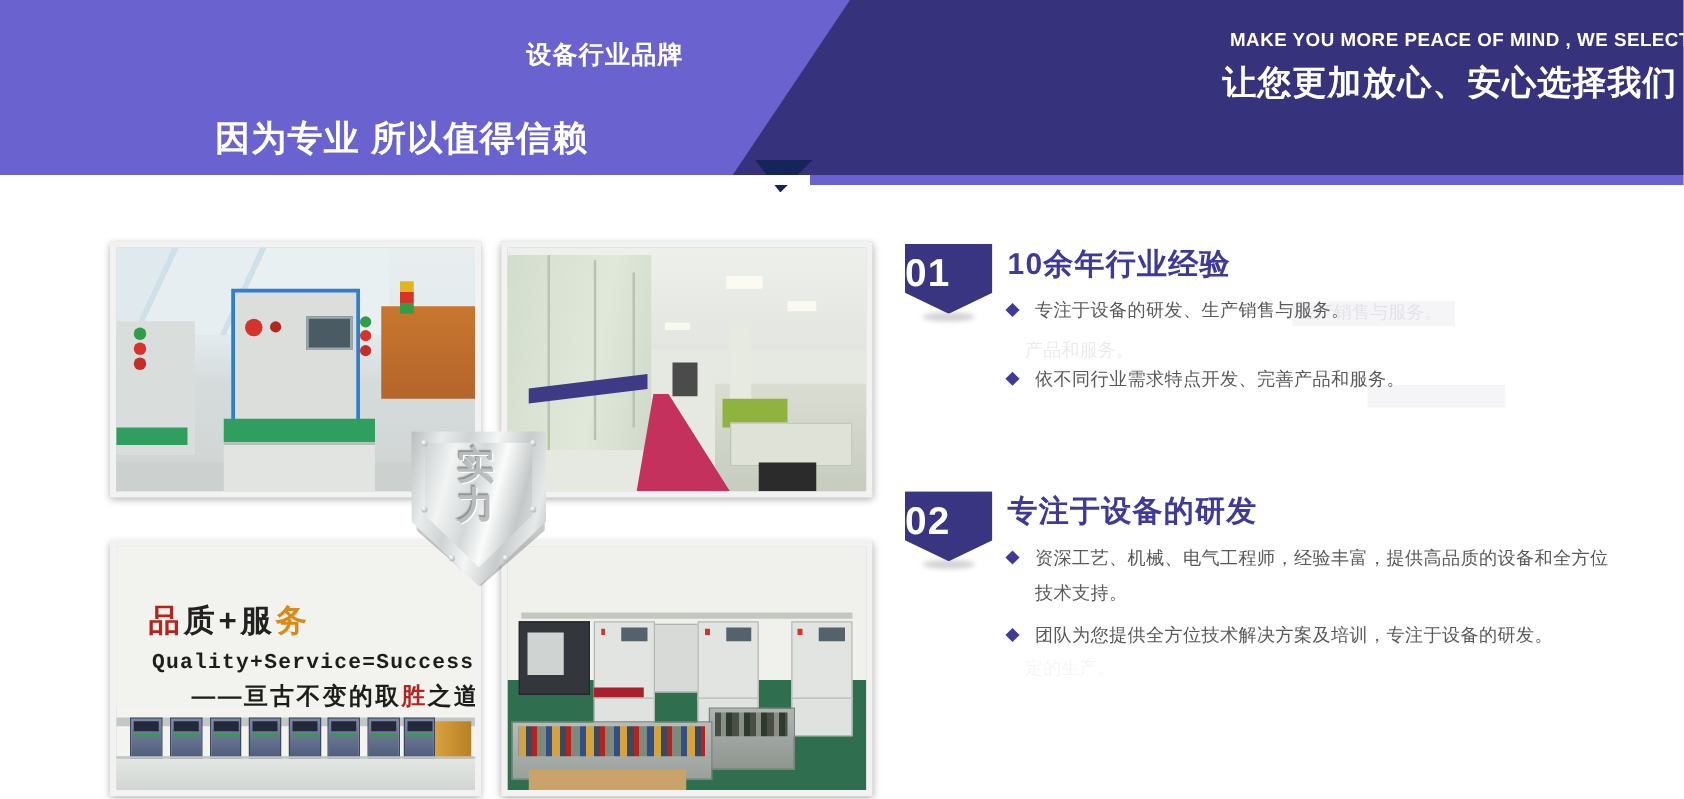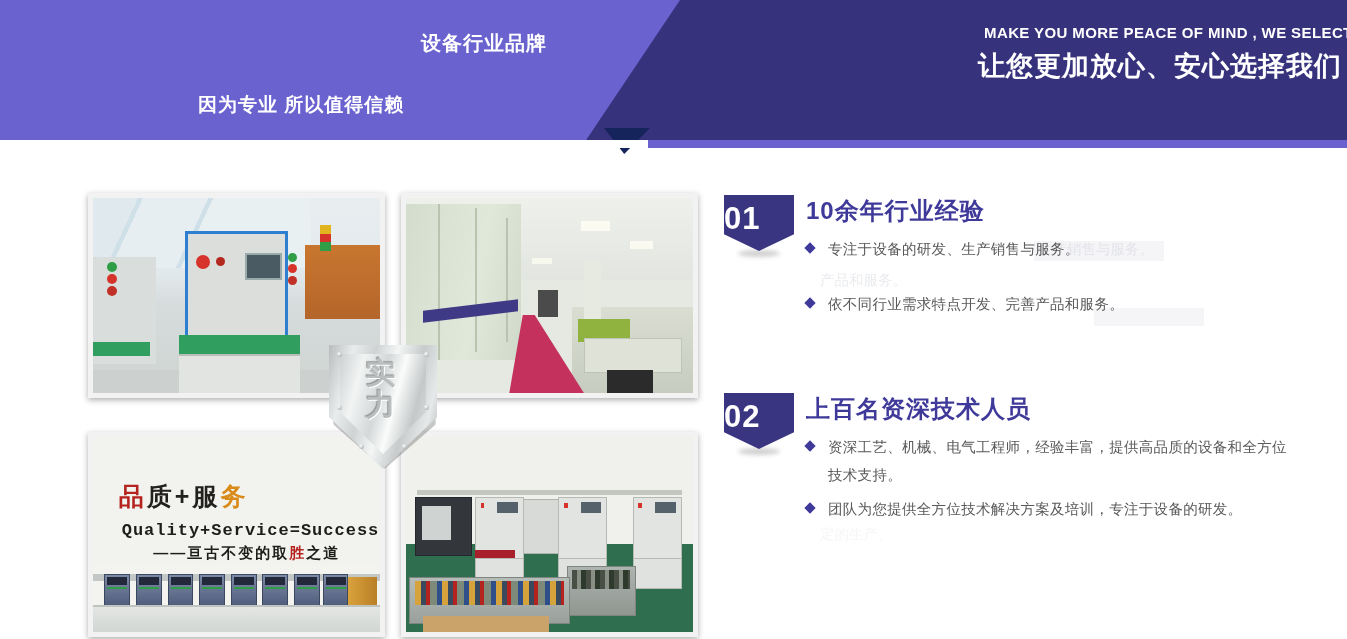--- a/index.html
+++ b/index.html
@@ -50,22 +50,22 @@
     position:absolute; left:0; top:140px; width:648px; height:8px;
     background:#ffffff;
   }
 
   .brand-tag {
     position:absolute; left:421px; top:30px;
     font-size:20px; font-weight:bold; color:#ffffff;
     letter-spacing:1px; white-space:nowrap;
   }
   .brand-slogan {
-    position:absolute; left:198px; top:92px;
-    font-size:19px; font-weight:bold; color:#ffffff;
+    position:absolute; left:172px; top:92px;
+    font-size:28px; font-weight:bold; color:#ffffff;
     letter-spacing:1px; white-space:nowrap;
   }
   .big-title {
     position:absolute; left:782px; top:16px;
     font-size:52px; font-weight:bold; color:#ffffff;
     letter-spacing:1px; line-height:1; white-space:nowrap;
   }
   .en-line {
     position:absolute; left:984px; top:24px;
     font-size:15px; font-weight:bold; color:#ffffff;
@@ -146,21 +146,21 @@
 
   
   .ph3-bg{position:absolute;inset:0;background:#f3f4f0;}
   .ph3-wall{position:absolute;left:0;top:0;width:100%;height:66%;background:#f2f3ef;}
   .ph3-t1{position:absolute;left:9%;top:22%;font-size:25px;font-weight:bold;
     letter-spacing:3px;white-space:nowrap;}
   .ph3-t1 .r{color:#b5231f;} .ph3-t1 .k{color:#22211f;} .ph3-t1 .o{color:#d98a18;}
   .ph3-t2{position:absolute;left:10%;top:43%;font-size:17px;font-weight:bold;
     color:#1d1d1b;letter-spacing:1px;white-space:nowrap;
     font-family:"Liberation Mono","DejaVu Sans Mono",monospace;}
-  .ph3-t3{position:absolute;left:21%;top:55%;font-size:15px;font-weight:bold;
+  .ph3-t3{position:absolute;left:21%;top:55%;font-size:19px;font-weight:bold;
     letter-spacing:2px;white-space:nowrap;}
   .ph3-t3 .k{color:#1d1d1b;} .ph3-t3 .r{color:#b5231f;}
   .ph3-shelf{position:absolute;left:0;top:70%;width:100%;height:4%;background:#c3c8c6;}
   .ph3-cab{position:absolute;left:0;top:86%;width:100%;height:14%;
     background:linear-gradient(180deg,#e3e6e3,#d2d6d3);border-top:2px solid #bfc4c1;}
   .ph3-dev{position:absolute;top:70%;width:9%;height:17%;
     background:linear-gradient(180deg,#7d8aa6,#4f5d7c);border:1px solid #3d4760;}
   .ph3-dev i{position:absolute;left:8%;top:8%;width:84%;height:26%;background:#23283a;display:block;}
   .ph3-dev b{position:absolute;left:8%;top:40%;width:84%;height:8%;background:#2f9e46;display:block;}
   .ph3-box{position:absolute;left:89%;top:72%;width:10%;height:15%;
@@ -434,21 +434,21 @@
         <div class="line">
           <span class="bullet"></span>
           <span>依不同行业需求特点开发、完善产品和服务。</span>
         </div>
       </div>
     </div>
 
     <div class="item item-2">
       <div class="badge-shadow"></div>
       <div class="badge">02</div>
-      <div class="adv-title">上百名资深技术人员</div>
+      <div class="adv-title">专注于设备的研发</div>
       <div class="adv-lines">
         <div class="line">
           <span class="bullet"></span>
           <span>资深工艺、机械、电气工程师，经验丰富，提供高品质的设备和全方位技术支持。</span>
         </div>
         <div class="line">
           <span class="bullet"></span>
           <span>团队为您提供全方位技术解决方案及培训，专注于设备的研发。</span>
         </div>
       </div>

